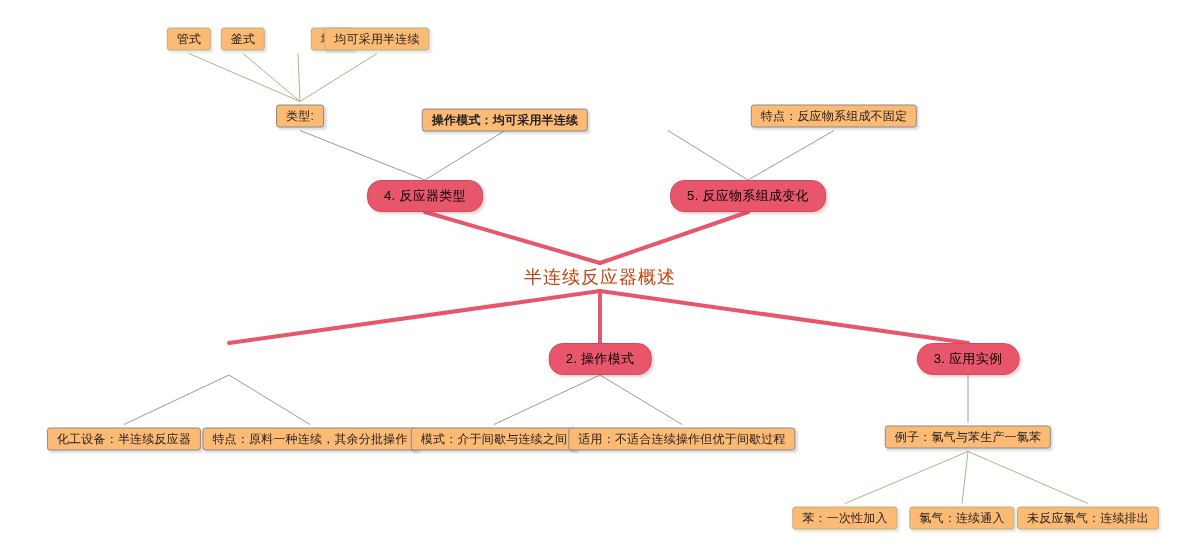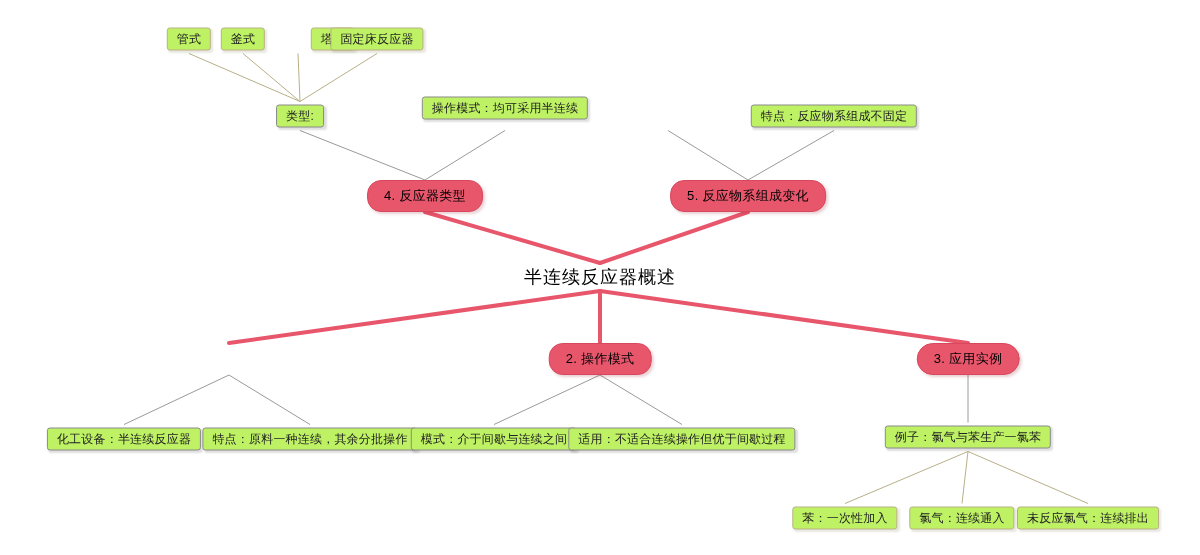--- a/index.html
+++ b/index.html
@@ -33,21 +33,21 @@
     position: absolute;
     box-sizing: border-box;
     white-space: nowrap;
     display: flex;
     align-items: center;
     justify-content: center;
     transform: translate(-50%, -50%);
   }
   
   .node-box {
-    background: #bef264;
+    background: #fdba74;
     border: 1px solid #8a8a8a;
     border-radius: 3px;
     padding: 2px 9px;
     font-size: 12px;
     color: #222222;
     letter-spacing: 0.2px;
     box-shadow: 2px 2px 2px rgba(0,0,0,0.13);
   }
   .node-box.khaki {
     border-color: #b9b183;
@@ -63,21 +63,21 @@
     color: #000000;
     letter-spacing: 0.3px;
     box-shadow: 2px 2px 3px rgba(150,40,55,0.22);
   }
   
   .node-root {
     background: transparent;
     border: none;
     padding: 2px 6px;
     font-size: 18px;
-    color: #000000;
+    color: #c2410c;
     letter-spacing: 1px;
     box-shadow: none;
   }
 </style>
 </head>
 <body>
 
 <div id="mindmap">
 
   <svg id="edge-layer" viewBox="0 0 1200 555" width="1200" height="555">
@@ -107,23 +107,23 @@
   <div class="node node-root" style="left:600px; top:277px;">半连续反应器概述</div>
 
   <div class="node node-pill" style="left:425px; top:196px;">4. 反应器类型</div>
   <div class="node node-pill" style="left:748px; top:196px;">5. 反应物系组成变化</div>
   <div class="node node-pill" style="left:600px; top:359px;">2. 操作模式</div>
   <div class="node node-pill" style="left:968px; top:359px;border-radius:16px;">3. 应用实例</div>
 
   <div class="node node-box khaki" style="left:189px; top:39px;">管式</div>
   <div class="node node-box khaki" style="left:243px; top:39px;">釜式</div>
   <div class="node node-box khaki" style="left:298px; top:39px;margin-left:35px;">塔式</div>
-  <div class="node node-box khaki" style="left:377px; top:39px;">固定床反应器</div>
+  <div class="node node-box khaki" style="left:377px; top:39px;">均可采用半连续</div>
   <div class="node node-box" style="left:300px; top:116px;">类型:</div>
-  <div class="node node-box" style="left:505px; top:108px;">操作模式：均可采用半连续</div>
+  <div class="node node-box" style="left:505px; top:120px;font-weight:bold;">操作模式：均可采用半连续</div>
 
   <div class="node node-box" style="left:834px; top:116px;">特点：反应物系组成不固定</div>
 
   <div class="node node-box" style="left:124px; top:439px;">化工设备：半连续反应器</div>
   <div class="node node-box" style="left:310px; top:439px;">特点：原料一种连续，其余分批操作</div>
 
   <div class="node node-box" style="left:494px; top:439px;">模式：介于间歇与连续之间</div>
   <div class="node node-box" style="left:682px; top:439px;">适用：不适合连续操作但优于间歇过程</div>
 
   <div class="node node-box" style="left:968px; top:437px;">例子：氯气与苯生产一氯苯</div>

